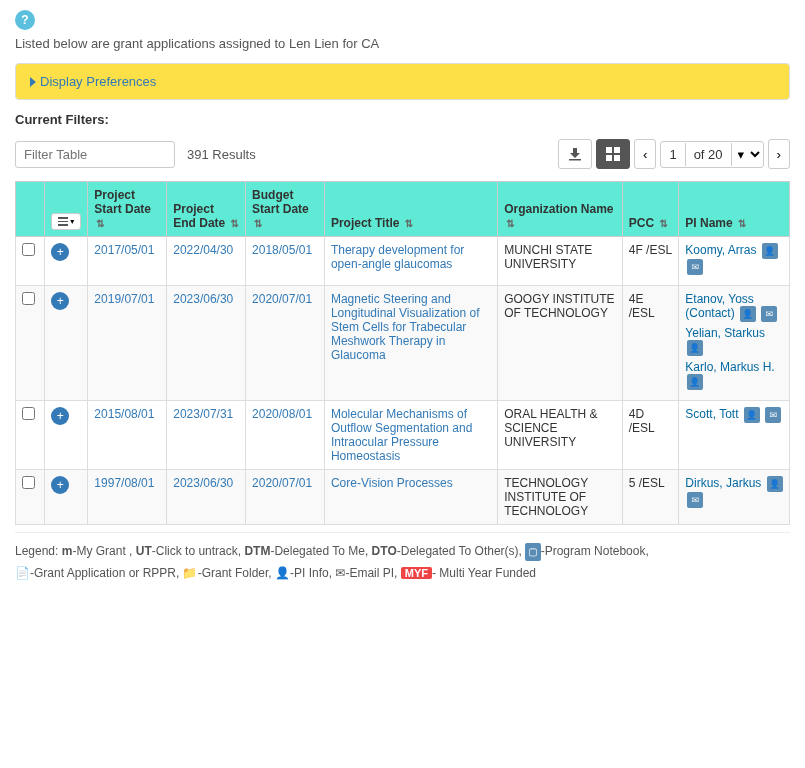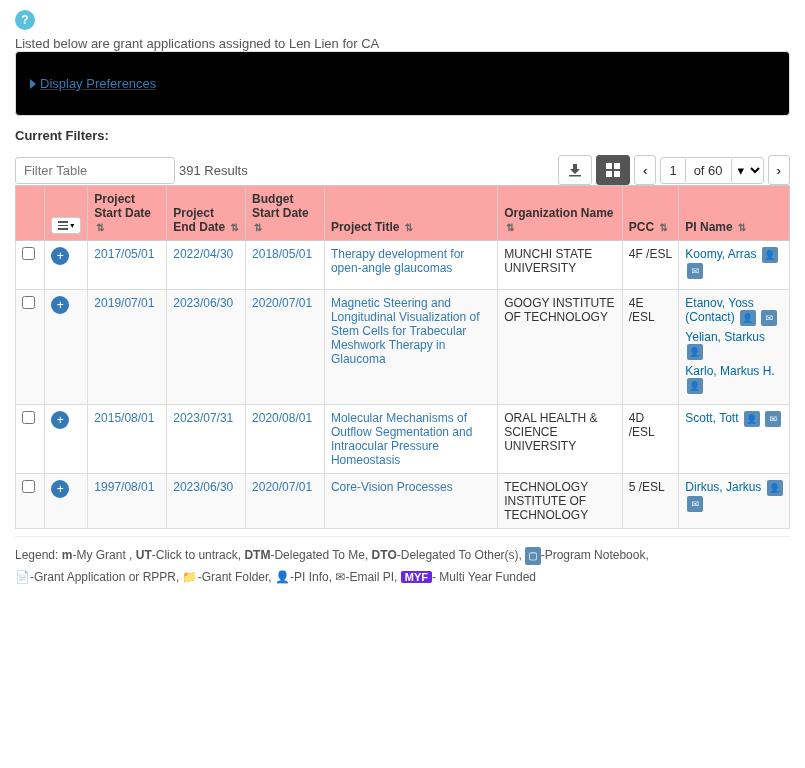--- a/index.html
+++ b/index.html
@@ -3,46 +3,46 @@
   <meta charset="utf-8">
   <style>
     * { box-sizing: border-box; margin: 0; padding: 0; }
     body { font-family: Arial, sans-serif; font-size: 13px; color: #333; background: #fff; width: 805px; }
 
     .page-container { padding: 10px 15px; }
 
     .page-title { font-size: 20px; font-weight: bold; color: #333; display: flex; align-items: center; gap: 8px; margin-bottom: 6px; }
     .help-icon { display: inline-flex; align-items: center; justify-content: center; width: 20px; height: 20px; background: #5bc0de; border-radius: 50%; color: #fff; font-size: 12px; font-weight: bold; cursor: pointer; }
 
-    .subtitle { font-size: 13px; color: #555; }
-
-    .display-prefs-box { border: 1px solid #ddd; border-radius: 4px; padding: 24px 14px; margin-bottom: 12px; background: #000000; text-decoration: underline; }
+    .subtitle { font-size: 13px; color: #555; margin-bottom: 12px; }
+
+    .display-prefs-box { border: 1px solid #ddd; border-radius: 4px; padding: 10px 14px; margin-bottom: 12px; background: #fde047; }
     .display-prefs-btn { color: #337ab7; cursor: pointer; font-size: 13px; display: flex; align-items: center; gap: 4px; }
     .chevron-right { display: inline-block; width: 0; height: 0; border-top: 5px solid transparent; border-bottom: 5px solid transparent; border-left: 6px solid #337ab7; }
 
     .current-filters { display: flex; align-items: center; gap: 6px; margin-bottom: 12px; font-size: 13px; }
     .filter-label { font-weight: bold; }
     .filter-badge { background: #555; color: #fff; border-radius: 3px; padding: 3px 8px; font-size: 12px; }
 
-    .toolbar { display: flex; align-items: center; gap: 0; margin-bottom: 0; }
+    .toolbar { display: flex; align-items: center; gap: 8px; margin-bottom: 12px; }
     .filter-input { border: 1px solid #ccc; border-radius: 3px; padding: 5px 8px; width: 160px; font-size: 13px; color: #999; }
     .results-count { color: #555; font-size: 13px; margin-left: 4px; }
 
     .toolbar-right { margin-left: auto; display: flex; align-items: center; gap: 4px; }
 
     .icon-btn { border: 1px solid #ccc; background: #fff; border-radius: 3px; padding: 4px 8px; cursor: pointer; display: flex; align-items: center; justify-content: center; height: 30px; }
     .icon-btn.active { background: #555; border-color: #555; color: #fff; }
     .icon-btn svg { width: 16px; height: 16px; }
     .page-info { display: flex; align-items: center; border: 1px solid #ccc; border-radius: 3px; overflow: hidden; }
     .page-num { padding: 4px 8px; font-size: 13px; border-right: 1px solid #ccc; }
     .page-select { border: none; background: transparent; font-size: 13px; padding: 4px 2px; cursor: pointer; }
     .page-nav-btn { border: 1px solid #ccc; background: #fff; border-radius: 3px; padding: 4px 8px; cursor: pointer; height: 30px; display: flex; align-items: center; }
 
     table { width: 100%; border-collapse: collapse; font-size: 12px; }
-    thead th { background: #fca5a5; border: 1px solid #ccc; padding: 6px 6px; text-align: left; font-weight: bold; color: #333; vertical-align: bottom; }
+    thead th { background: #5eead4; border: 1px solid #ccc; padding: 6px 6px; text-align: left; font-weight: bold; color: #333; vertical-align: bottom; }
     thead th .sort-icon { color: #666; font-size: 10px; margin-left: 2px; }
     tbody tr { border-bottom: 1px solid #ddd; }
     tbody tr:nth-child(even) { background: #f9f9f9; }
     tbody td { border: 1px solid #ddd; padding: 6px 6px; vertical-align: top; }
 
     .col-checkbox { width: 30px; }
     .col-menu { width: 36px; }
     .col-start { width: 80px; }
     .col-end { width: 80px; }
     .col-budget { width: 80px; }
@@ -63,21 +63,21 @@
     .pi-block { margin-bottom: 4px; }
 
     .menu-btn { border: 1px solid #ccc; background: #fff; border-radius: 3px; padding: 3px 6px; cursor: pointer; font-size: 11px; display: flex; align-items: center; gap: 2px; }
     .menu-lines { display: flex; flex-direction: column; gap: 2px; }
     .menu-line { width: 10px; height: 1.5px; background: #555; }
     .menu-caret { font-size: 8px; }
 
     .legend { margin-top: 7px; font-size: 12px; color: #555; line-height: 1.8; border-top: 1px solid #eee; padding-top: 8px; }
     .legend b { font-weight: bold; }
     .legend-icon { display: inline-block; padding: 0 3px; font-size: 11px; }
-    .myf-badge { background: #6d28d9; color: #fff; border-radius: 2px; padding: 0 4px; font-size: 11px; font-weight: bold; }
+    .myf-badge { background: #ef4444; color: #fff; border-radius: 2px; padding: 0 4px; font-size: 11px; font-weight: bold; }
     .nb-icon { display: inline-block; background: #5a8db5; color: #fff; font-size: 10px; padding: 0 3px; border-radius: 2px; }
     .pdf-icon { color: #d9534f; font-size: 12px; }
     .folder-icon { color: #f0ad4e; font-size: 12px; }
   </style>
 </head>
 <body>
 
 <div class="page-container">
 
   <div class="page-title">
@@ -116,21 +116,21 @@
           <rect x="9" y="1" width="6" height="6"></rect>
           <rect x="1" y="9" width="6" height="6"></rect>
           <rect x="9" y="9" width="6" height="6"></rect>
         </svg>
       </button>
 
       <button class="page-nav-btn">‹</button>
 
       <div class="page-info">
         <span class="page-num">1</span>
-        <span class="page-num">of 60</span>
+        <span class="page-num">of 20</span>
         <select class="page-select">
           <option>▾</option>
         </select>
       </div>
 
       <button class="page-nav-btn">›</button>
     </div>
   </div>
 
   <table>

